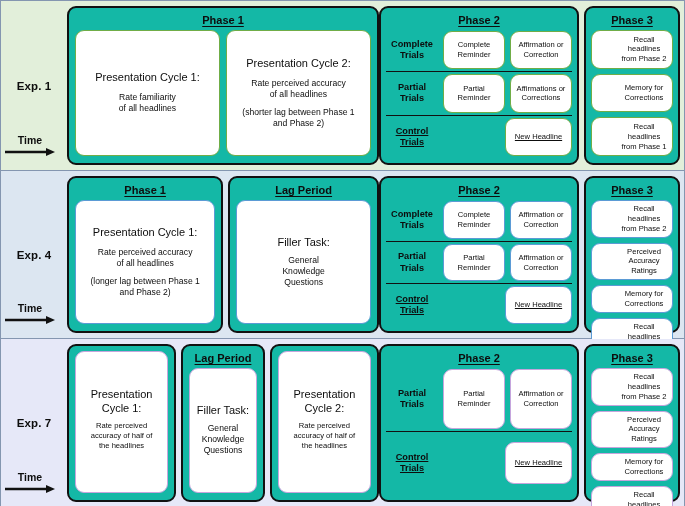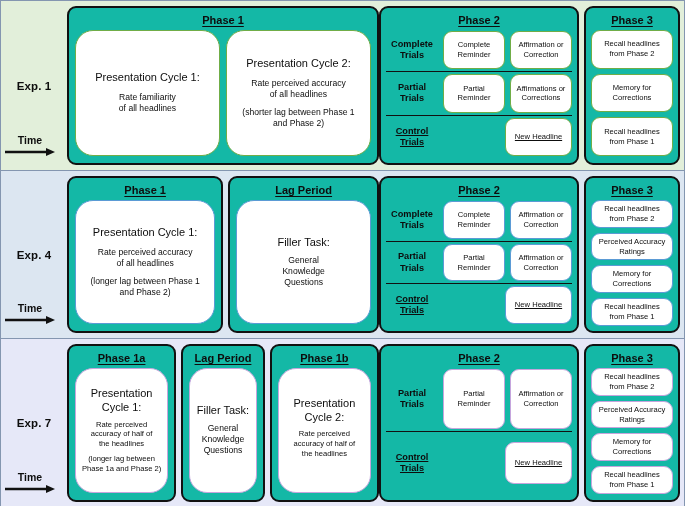--- a/index.html
+++ b/index.html
@@ -97,21 +97,21 @@
   .gap-xs { height: 5px; }
 
   
   .r1 { --accent: #70ad47; }
   .r2 { --accent: #5b9bd5; }
   .r3 { --accent: #c5a5dd; }
 
   
   .phase1-wrap { flex: 0 0 312px; display: flex; }
   .cycles { flex: 1; display: flex; gap: 6px; padding: 1px 1px 2px; min-height: 0; }
-  .cycles > .ibox { flex: 1; border-radius: 18px; }
+  .cycles > .ibox { flex: 1; }
 
   
   .p1-exp1 { flex: 1; }
   
   .p-phase1-e2 { flex: 1.02; }
   .p-lag-e2    { flex: 0.98; }
   
   .p-phase1a { flex: 1.12; }
   .p-lag-e3  { flex: 0.82; }
   .p-phase1b { flex: 1.12; }
@@ -134,21 +134,21 @@
     font-weight: bold;
     font-size: 9.2px;
     line-height: 1.22;
   }
   .trial-row .ibox { flex: 1; align-self: stretch; }
   .trial-row .spacer { flex: 1; }
 
   
   .p-phase3 { flex: 0 0 96px; }
   .p3-list { flex: 1; display: flex; flex-direction: column; gap: 5px; padding: 1px 0 2px; }
-  .p3-list .ibox { flex: 1; }
+  .p3-list .ibox { flex: 1; padding-left: 28px; }
 </style>
 </head>
 <body>
 
 <div class="diagram">
 
   <div class="exp-row r1">
 
     <div class="label-col">
       <div class="exp-label">Exp. 1</div>
@@ -324,43 +324,40 @@
         <div class="time-label">Time</div>
         <svg class="time-arrow" viewBox="0 0 52 10">
           <line x1="1" y1="5" x2="43" y2="5" stroke="#111" stroke-width="2.4"></line>
           <polygon points="42,1 51,5 42,9" fill="#111"></polygon>
         </svg>
       </div>
     </div>
 
     <div class="phase1-wrap">
       <div class="panel p-phase1a">
-        <div class="panel-title">Phase 1a</div>
         <div class="cycles">
           <div class="ibox">
             <div class="big">Presentation<br>Cycle 1:</div>
             <div class="gap-xs"></div>
             <div class="xs">Rate perceived<br>accuracy of half of<br>the headlines</div>
             <div class="gap-xs"></div>
-            <div class="xs">(longer lag between<br>Phase 1a and Phase 2)</div>
           </div>
         </div>
       </div>
       <div class="panel p-lag-e3">
         <div class="panel-title">Lag Period</div>
         <div class="cycles">
           <div class="ibox">
             <div class="big">Filler Task:</div>
             <div class="gap-xs"></div>
             <div class="sm">General<br>Knowledge<br>Questions</div>
           </div>
         </div>
       </div>
       <div class="panel p-phase1b">
-        <div class="panel-title">Phase 1b</div>
         <div class="cycles">
           <div class="ibox">
             <div class="big">Presentation<br>Cycle 2:</div>
             <div class="gap-xs"></div>
             <div class="xs">Rate perceived<br>accuracy of half of<br>the headlines</div>
             <div class="gap-xs"></div>
           </div>
         </div>
       </div>
     </div>

